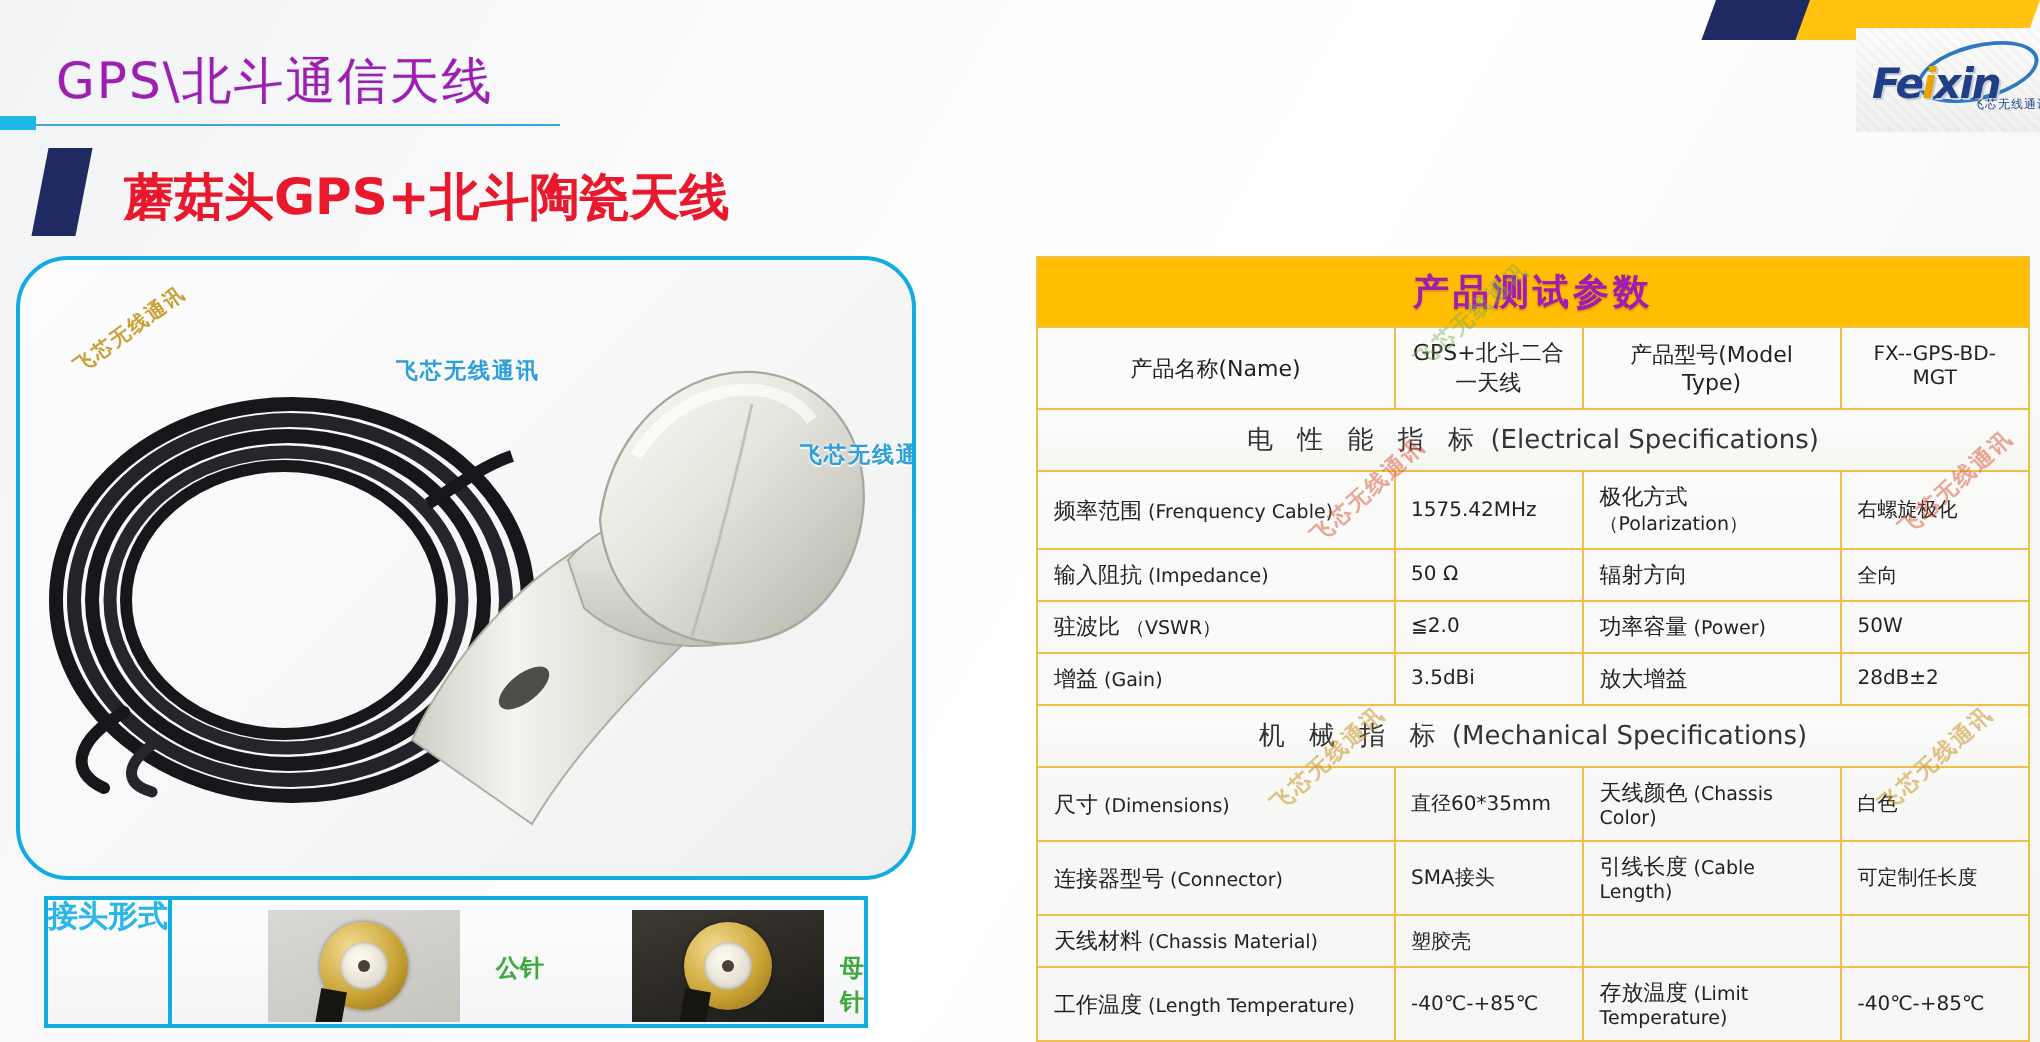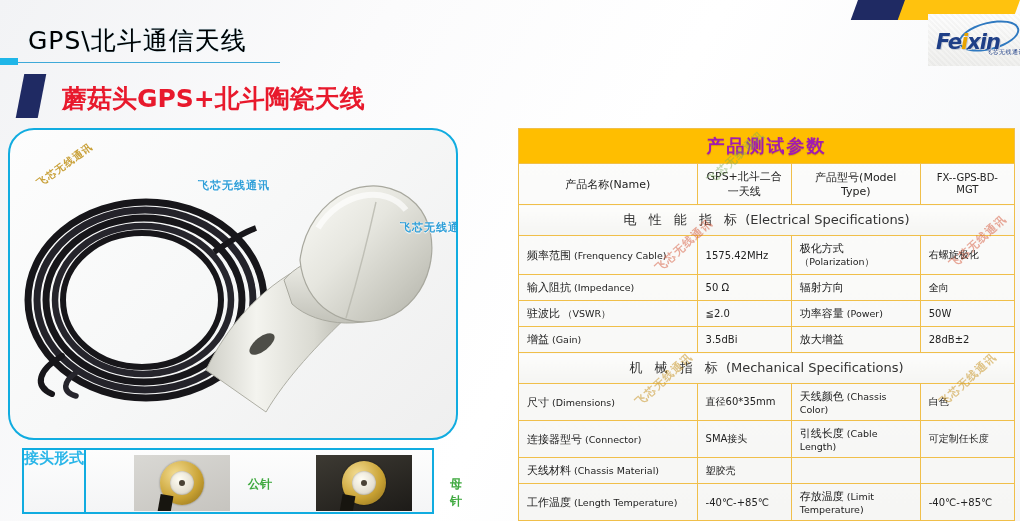--- a/index.html
+++ b/index.html
@@ -49,21 +49,21 @@
   }
   .logo-text .hl { color: #e9a400; }
   .logo-sub {
     position: absolute; left: 58px; top: 34px;
     font-size: 6px; color: #1f3f87; letter-spacing: .5px;
   }
 
   
   .page-title {
     position: absolute; left: 28px; top: 24px;
-    font-size: 25px; color: #000000; letter-spacing: 1px;
+    font-size: 25px; color: #a21caf; letter-spacing: 1px;
     text-shadow: 0 0 1px rgba(43,182,232,.4);
     white-space: nowrap;
   }
   .title-rule {
     position: absolute; left: 0; top: 62px; width: 280px; height: 1px;
     background: #3ea9d8;
   }
   .title-rule-cap {
     position: absolute; left: 0; top: 58px; width: 18px; height: 7px;
     background: #1fb6e8;
@@ -143,21 +143,21 @@
   }
   .conn-tail {
     position: absolute; left: 26%; bottom: -2px; width: 13px; height: 18px;
     background: #17150f; transform: rotate(10deg);
   }
   .conn-cap {
     position: absolute; font-size: 12px; font-weight: bold; color: #3fa93f;
     top: 26px;
   }
   .conn-cap.c1 { left: 162px; }
-  .conn-cap.c2 { left: 364px; }
+  .conn-cap.c2 { left: 328px; text-align: right; }
 
   
   .spec-table {
     position: absolute; left: 518px; top: 128px; width: 497px;
     border: 1px solid #e8b13a; border-collapse: collapse;
     background: linear-gradient(180deg,#fcfcfb,#f6f6f4);
     font-size: 10px; color: #222;
   }
   .spec-table td { border: 1px solid #f0bf4a; padding: 5px 8px; vertical-align: middle; }
   .tbl-title {

